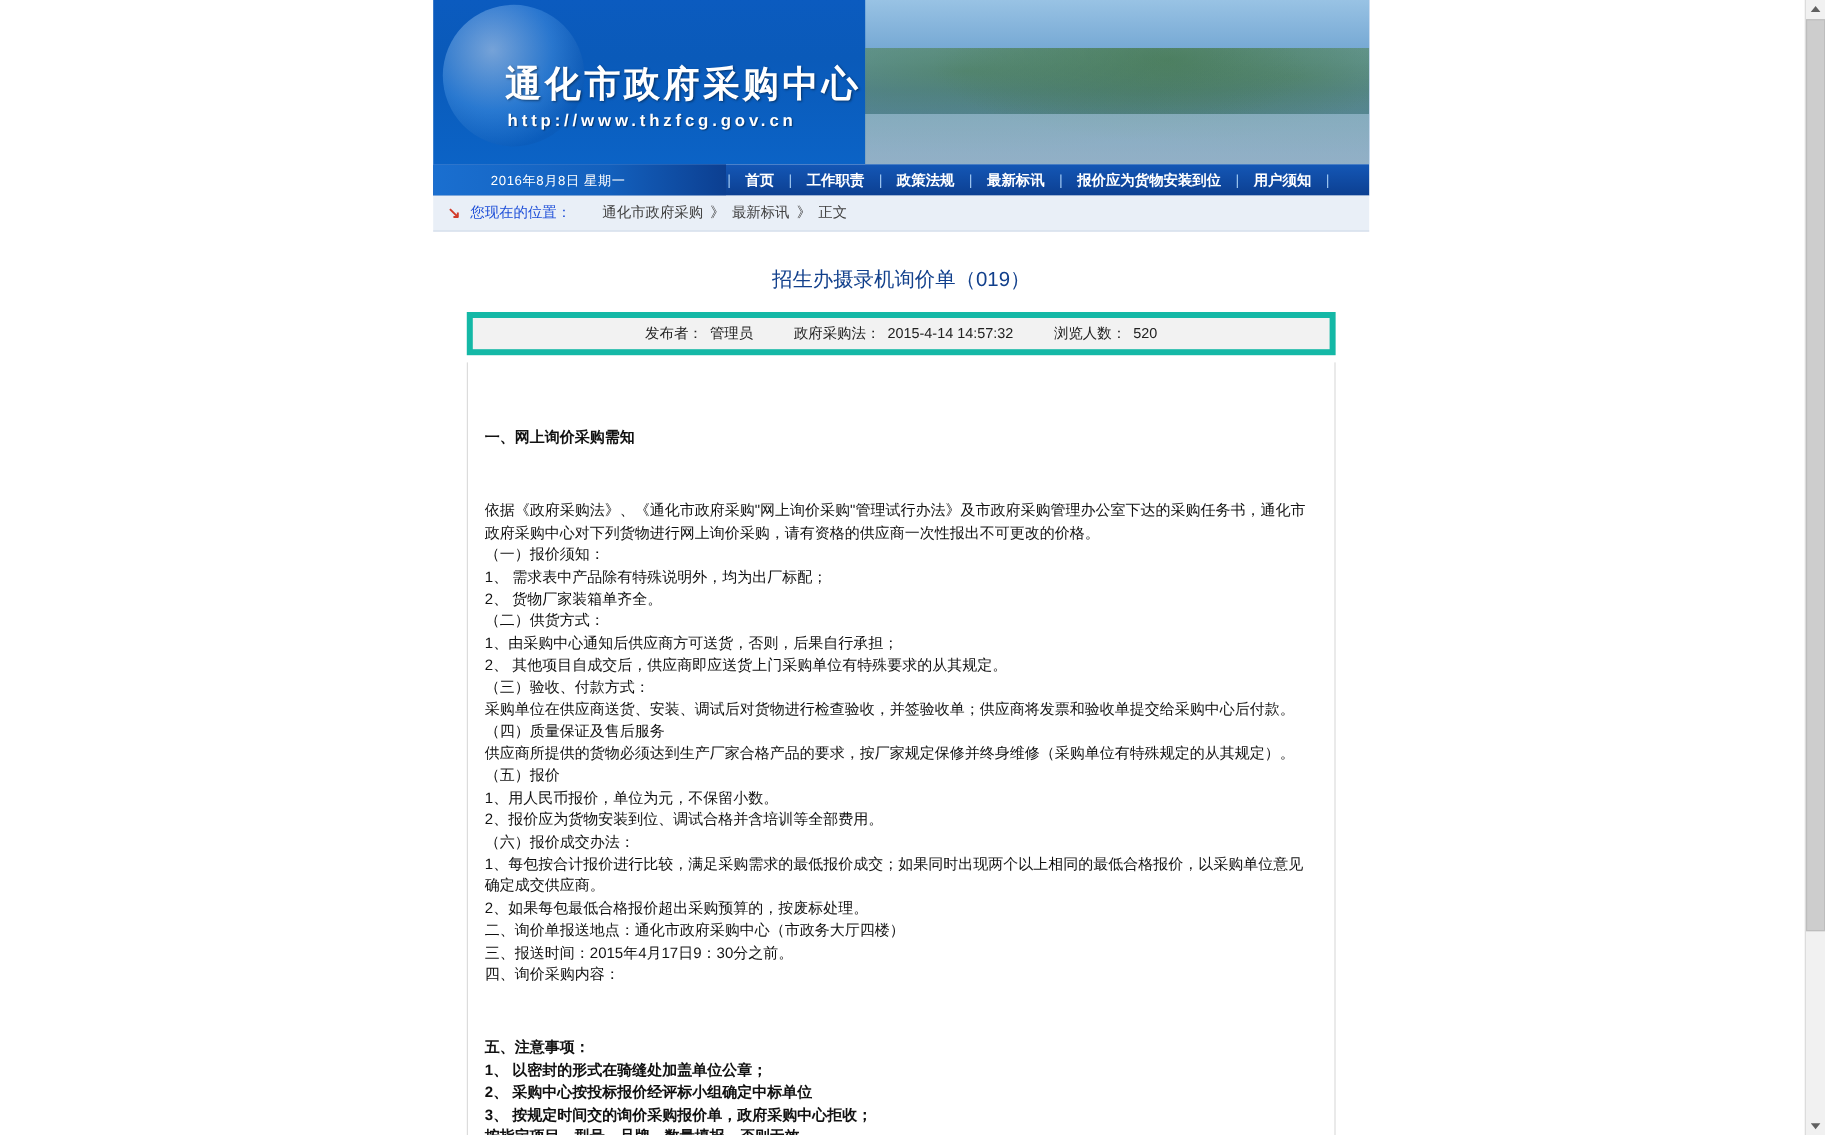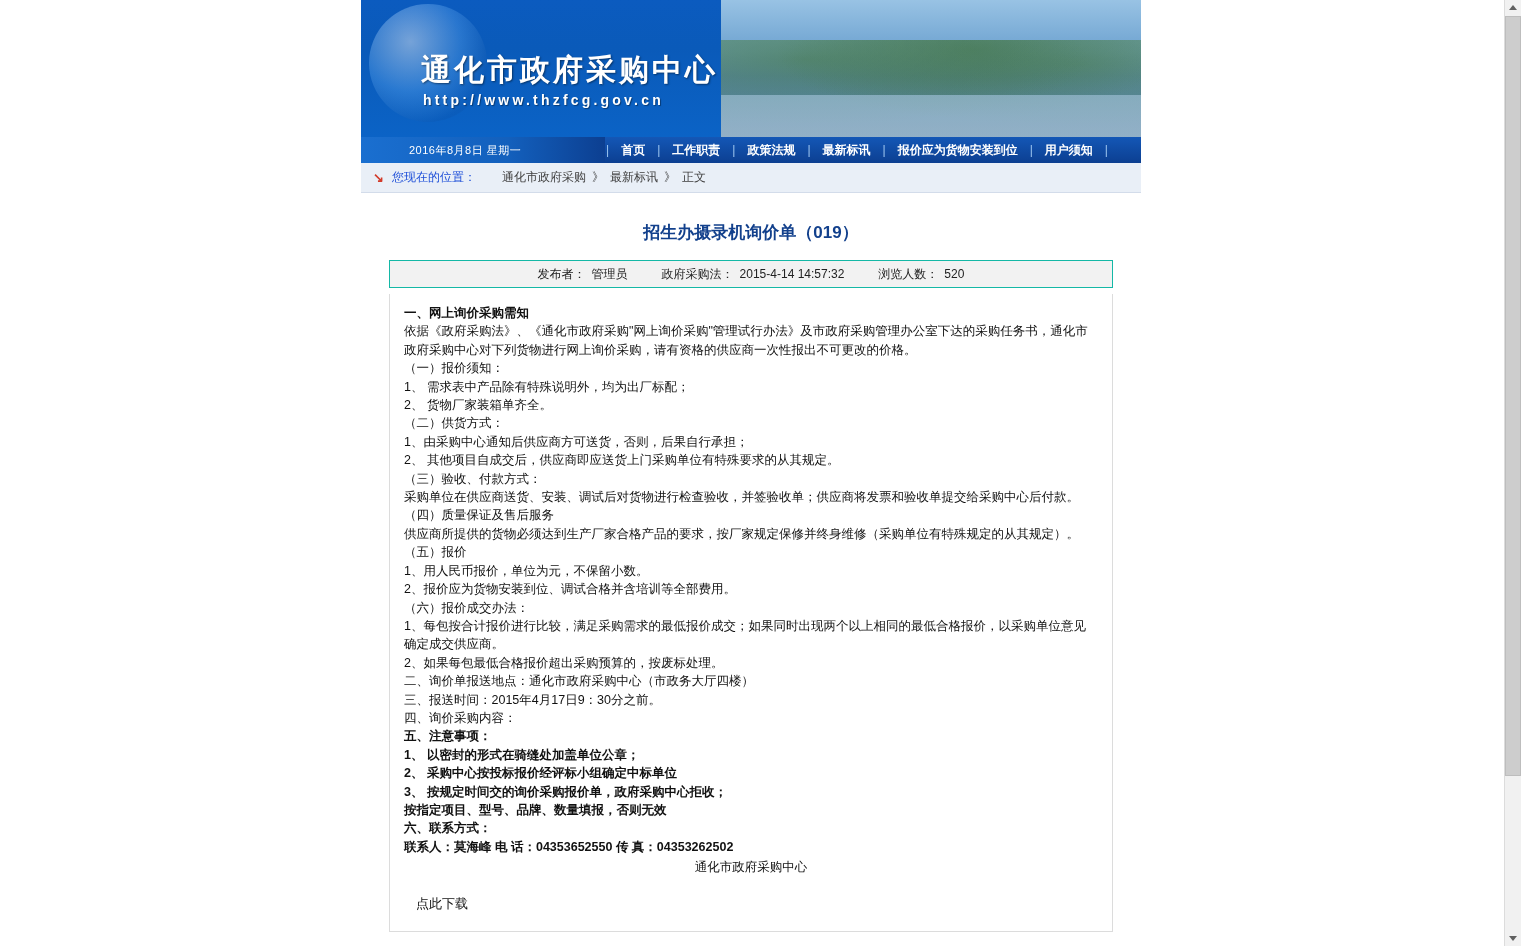--- a/index.html
+++ b/index.html
@@ -214,29 +214,29 @@
 
   
   .article-wrap {
     width: 780px;
     background: #ffffff;
     padding-top: 22px;
   }
   .article-title {
     text-align: center;
     font-size: 17px;
-    font-weight: bold;
+    font-weight: normal;
     color: #12408c;
     padding: 6px 0 16px 0;
   }
   .meta-box {
     margin: 0 28px;
     height: 26px;
     background: #f2f2f2;
-    border: 1px solid #14b8a6;
+    border: 5px solid #14b8a6;
     display: flex;
     align-items: center;
     justify-content: center;
     font-size: 12px;
     color: #222;
   }
   .meta-box span { padding: 0 3px; }
   .body-box {
     margin: 6px 28px 0 28px;
     border: 1px solid #dcdcdc;
@@ -244,20 +244,21 @@
     min-height: 490px;
     padding: 10px 14px 18px 14px;
     box-sizing: border-box;
   }
   .body-text {
     font-size: 12.5px;
     line-height: 18.4px;
     color: #111;
     white-space: pre-wrap;
     font-family: "Liberation Sans", sans-serif;
+    margin-top: 43px;
   }
   .body-text-bold {
     font-weight: bold;
   }
   .download-link {
     display: inline-block;
     margin-top: 18px;
     margin-left: 12px;
     font-size: 13px;
     font-weight: normal;

